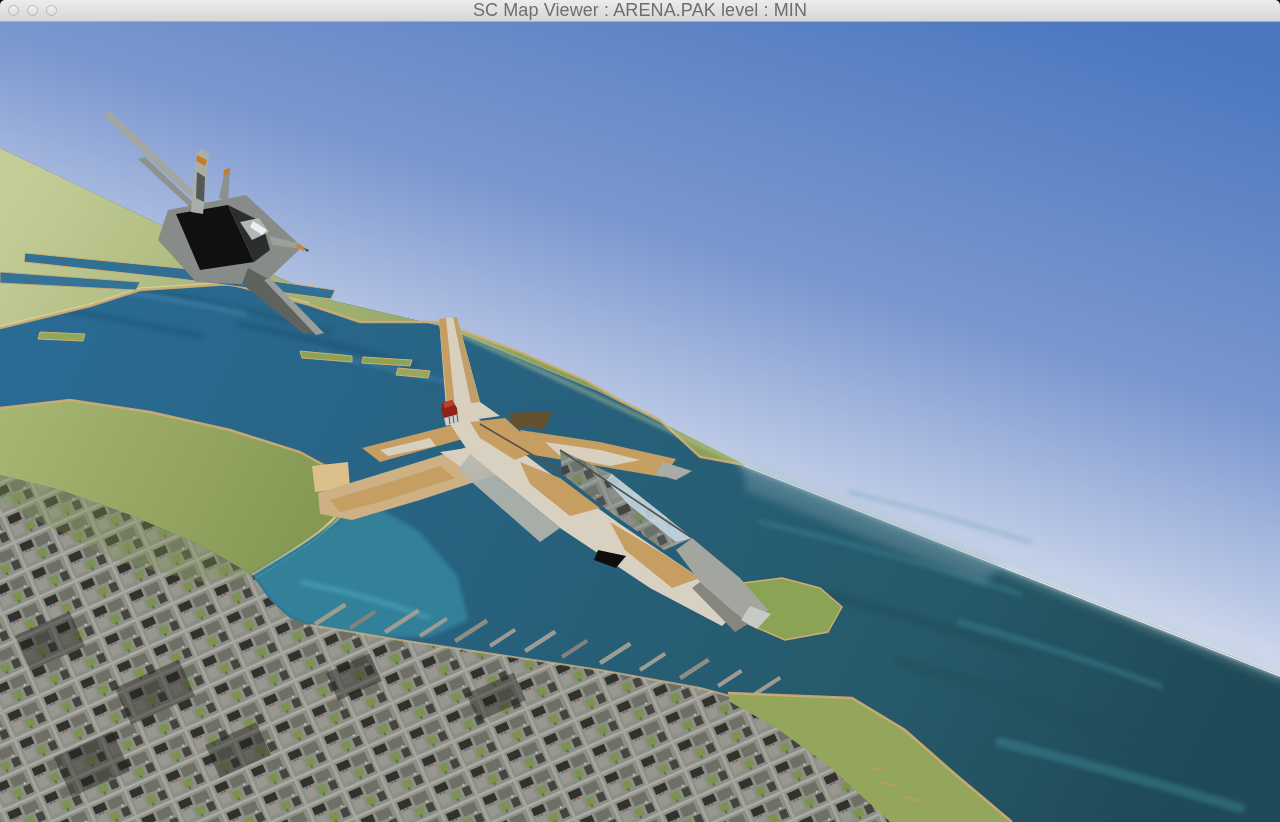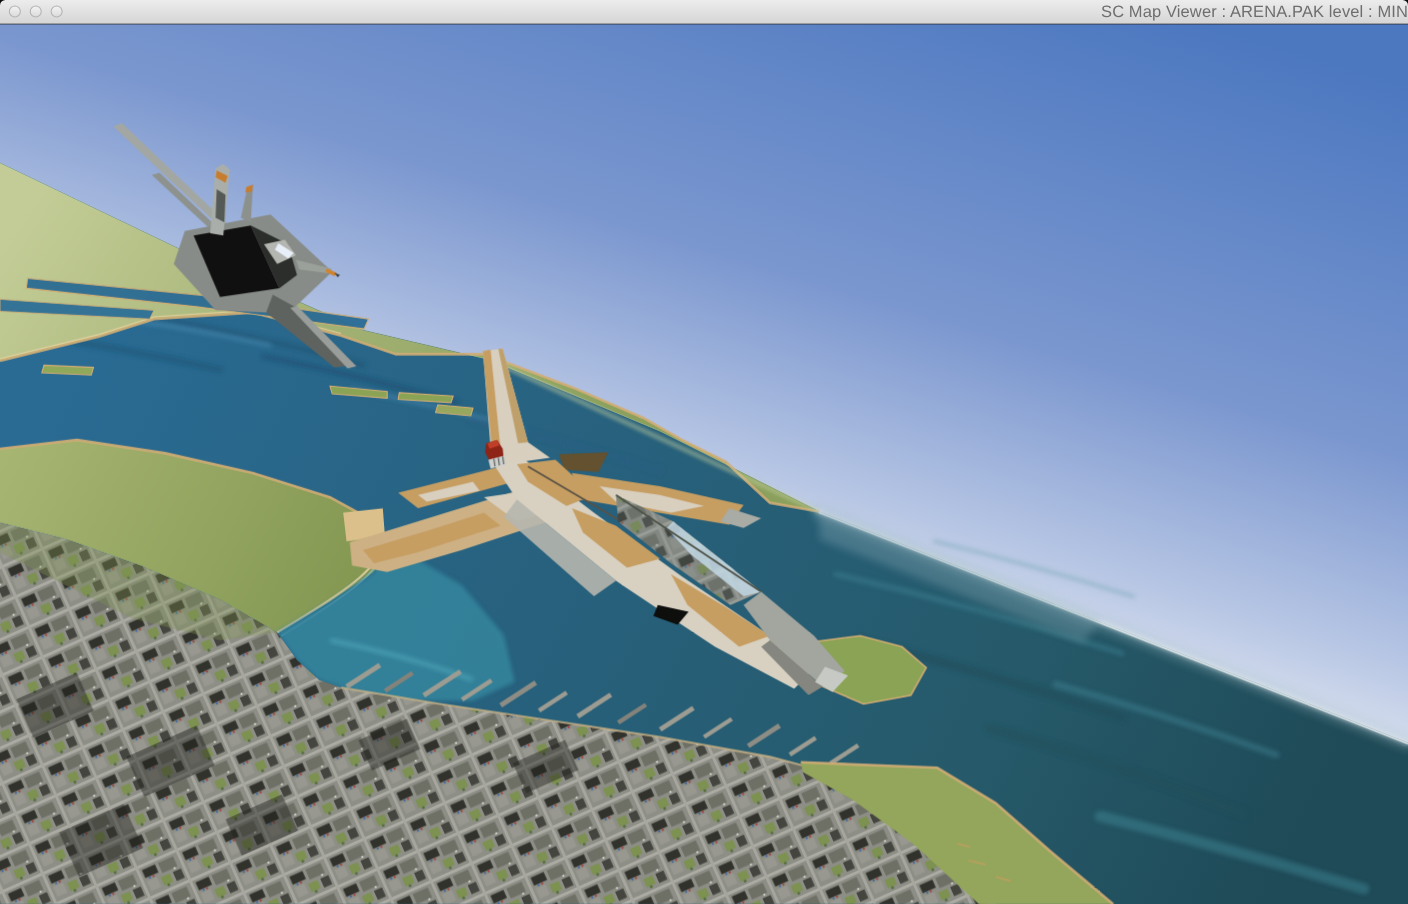--- a/index.html
+++ b/index.html
@@ -4,21 +4,21 @@
 <style>
   html,body{margin:0;padding:0;background:#0b0b0d;width:1280px;height:822px;overflow:hidden;
     font-family:"Liberation Sans", sans-serif;}
   .window{width:1280px;height:822px;border-radius:5px 5px 0 0;overflow:hidden;background:#000;}
   .titlebar{height:21px;border-bottom:1px solid #acacac;
     background:linear-gradient(#ececec,#d6d6d6);position:relative;
     display:flex;align-items:center;}
   .tl-group{position:absolute;left:8px;top:0;height:21px;display:flex;align-items:center;gap:8px;}
   .tl{width:11px;height:11px;border-radius:50%;border:1px solid #b4b4b4;
     background:linear-gradient(#f2f2f2,#dcdcdc);box-sizing:border-box;}
-  .title{width:100%;text-align:right;font-size:15px;color:#6e6e6e;
+  .title{width:100%;text-align:center;font-size:18px;color:#6e6e6e;
     letter-spacing:.1px;line-height:21px;user-select:none;}
   .viewport{width:1280px;height:800px;position:relative;}
   svg{display:block;}
 </style>
 </head>
 <body>
 
 <div class="window">
   <div class="titlebar">
     <div class="tl-group">

